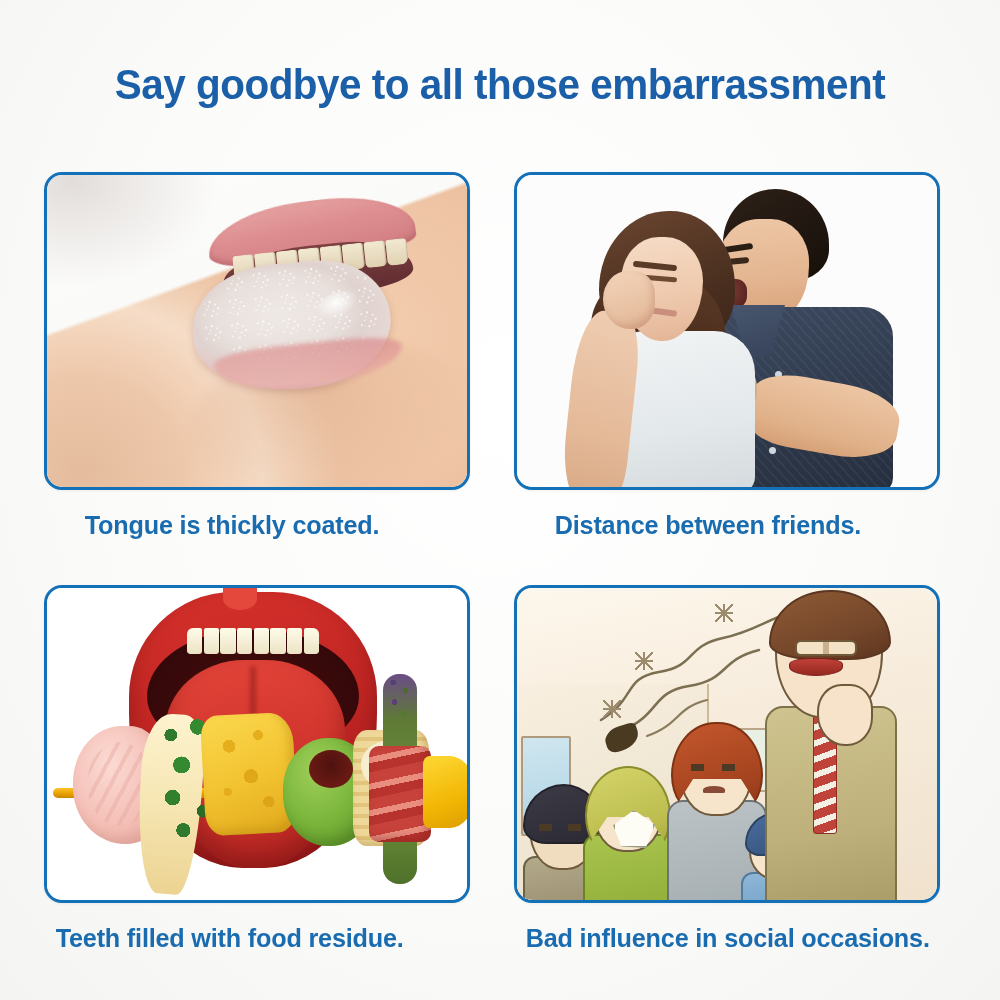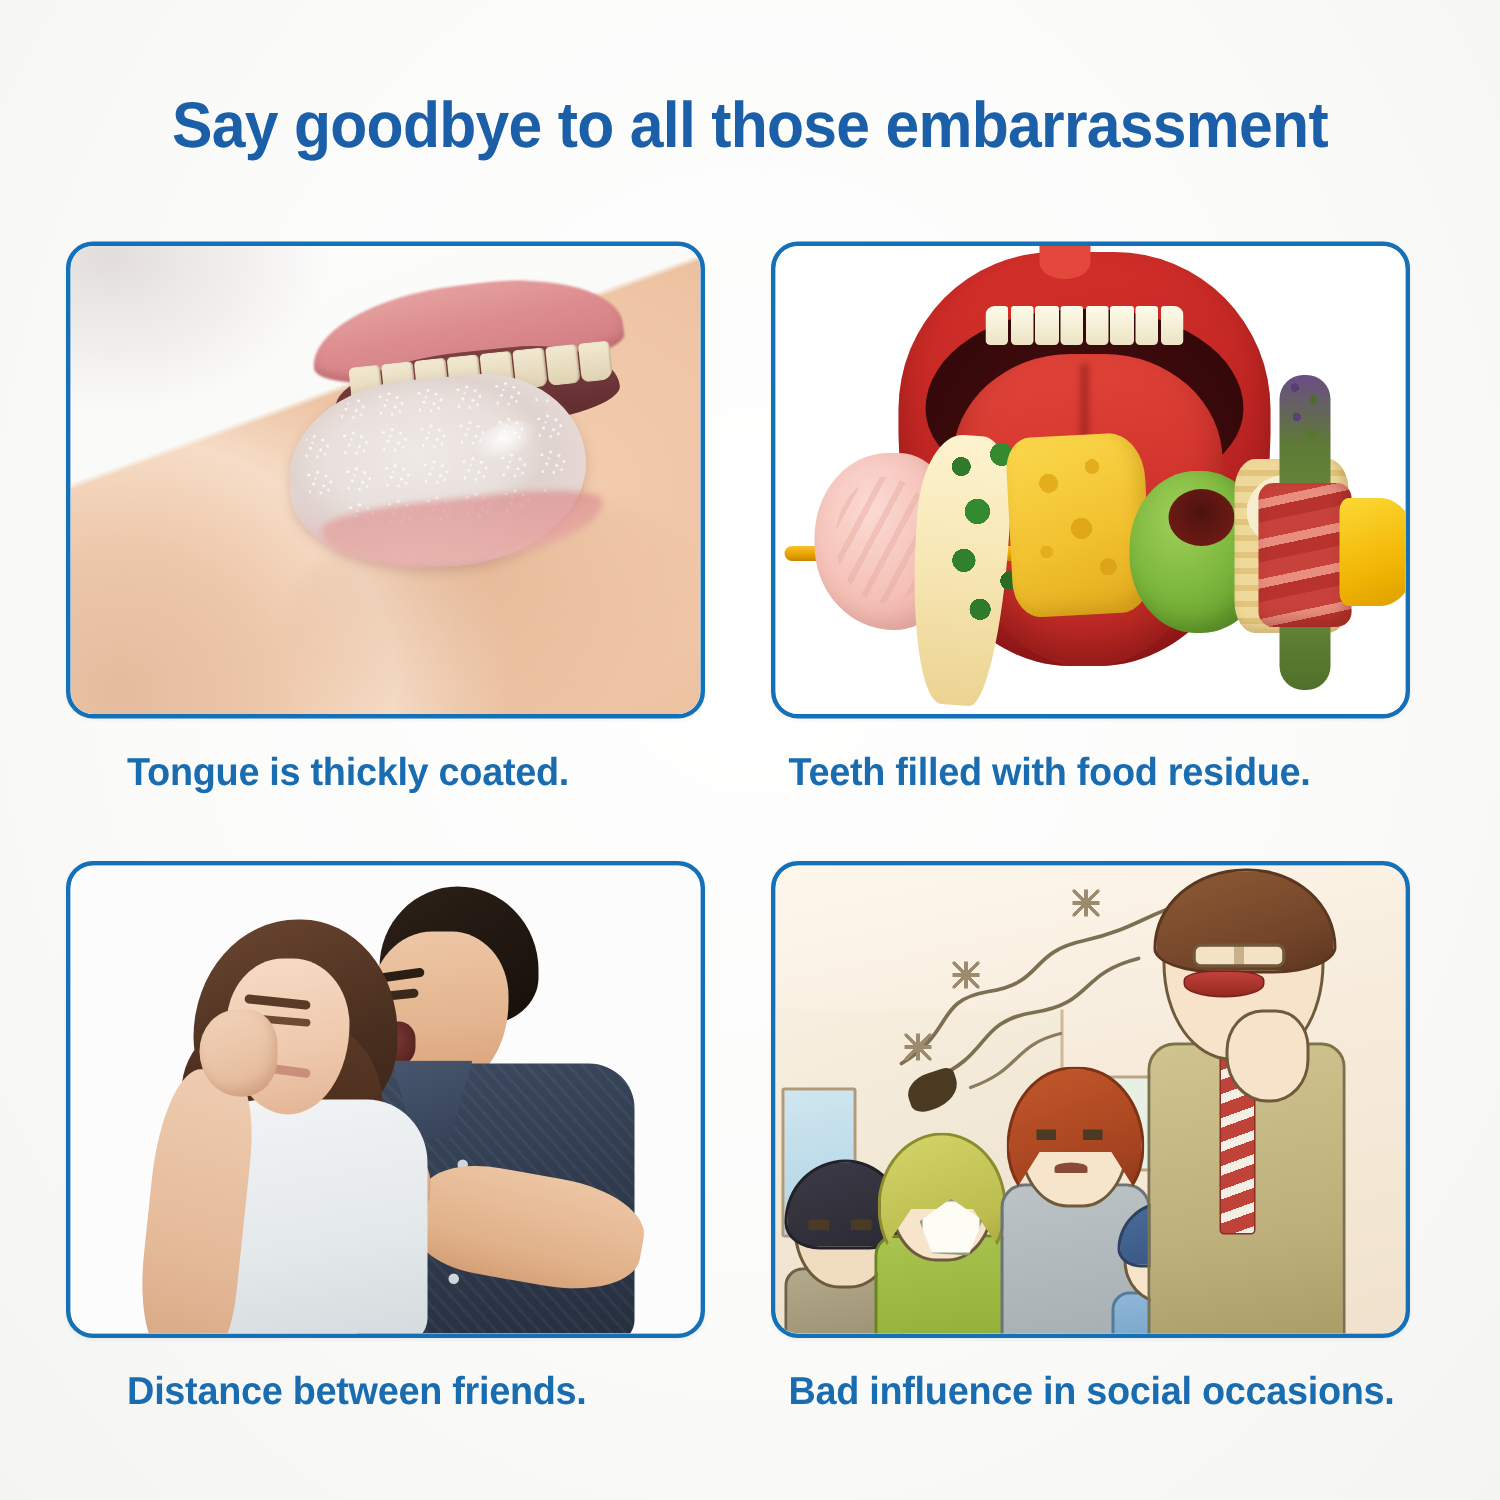--- a/index.html
+++ b/index.html
@@ -37,21 +37,21 @@
     color: #1a5fa8;
     transform: scaleX(0.94);
     transform-origin: 50% 50%;
     white-space: nowrap;
     line-height: 1.15;
   }
 
   
   .grid {
     position: absolute;
-    top: 161px;
+    top: 172px;
     left: 44px;
     width: 922px;
     display: grid;
     grid-template-columns: 426px 426px;
     grid-template-rows: auto auto;
     column-gap: 70px;
     row-gap: 28px;
     gap: 44px;
   }
 
@@ -809,20 +809,49 @@
               <i></i>
           </div>
           <div class="ph1-tongue">
             <div class="ph1-coat"></div>
           </div>
           <div class="ph1-lolip"></div>
           <div class="ph1-gloss"></div>
         </div>
       </div>
       <div class="caption">Tongue is thickly coated.</div>
+    </div>
+
+    <div class="cell">
+      <div class="card">
+        <div class="card-media photo-couple">
+          <div class="pc-m-hair"></div>
+          <div class="pc-m-face"></div>
+          <div class="pc-m-brow"></div>
+          <div class="pc-m-eye"></div>
+          <div class="pc-m-mouth"></div>
+          <div class="pc-m-shirt"></div>
+          <div class="pc-m-collar"></div>
+          <div class="pc-m-btn" style="left:258px; top:196px;"></div>
+          <div class="pc-m-btn" style="left:252px; top:272px;"></div>
+          <div class="pc-m-arm"></div>
+          <div class="pc-m-hand"></div>
+
+          <div class="pc-w-hair"></div>
+          <div class="pc-w-hair2"></div>
+          <div class="pc-w-shirt"></div>
+          <div class="pc-w-face"></div>
+          <div class="pc-w-brow"></div>
+          <div class="pc-w-eye"></div>
+          <div class="pc-w-mouth"></div>
+          <div class="pc-w-arm"></div>
+          <div class="pc-w-hand"></div>
+        </div>
+      </div>
+      <div class="caption">Distance between friends.</div>
     </div>
 
     <div class="cell right">
       <div class="card">
         <div class="card-media art-mouth">
           <div class="am-lips"></div>
           <div class="am-uplip-notch"></div>
           <div class="am-oral"></div>
           <div class="am-teeth">
             <i></i>
@@ -844,49 +873,20 @@
           <div class="am-olive"></div>
           <div class="am-crouton"></div>
           <div class="am-asparagus"></div>
           <div class="am-bacon"></div>
           <div class="am-pepper"></div>
         </div>
       </div>
       <div class="caption">Teeth filled with food residue.</div>
     </div>
 
-    <div class="cell">
-      <div class="card">
-        <div class="card-media photo-couple">
-          <div class="pc-m-hair"></div>
-          <div class="pc-m-face"></div>
-          <div class="pc-m-brow"></div>
-          <div class="pc-m-eye"></div>
-          <div class="pc-m-mouth"></div>
-          <div class="pc-m-shirt"></div>
-          <div class="pc-m-collar"></div>
-          <div class="pc-m-btn" style="left:258px; top:196px;"></div>
-          <div class="pc-m-btn" style="left:252px; top:272px;"></div>
-          <div class="pc-m-arm"></div>
-          <div class="pc-m-hand"></div>
-
-          <div class="pc-w-hair"></div>
-          <div class="pc-w-hair2"></div>
-          <div class="pc-w-shirt"></div>
-          <div class="pc-w-face"></div>
-          <div class="pc-w-brow"></div>
-          <div class="pc-w-eye"></div>
-          <div class="pc-w-mouth"></div>
-          <div class="pc-w-arm"></div>
-          <div class="pc-w-hand"></div>
-        </div>
-      </div>
-      <div class="caption">Distance between friends.</div>
-    </div>
-
     <div class="cell right">
       <div class="card">
         <div class="card-media art-office">
           <div class="ao-wall"></div>
           <div class="ao-window"></div>
           <div class="ao-board"></div>
 
           <div class="ao-smell">
             <svg width="250" height="136" viewBox="0 0 250 136">
               <path d="M12,118 C48,96 34,76 70,70 C108,64 96,44 134,36 C166,29 176,18 204,10" fill="none" stroke="#7d6f52" stroke-width="2.5" stroke-linecap="round"></path>

